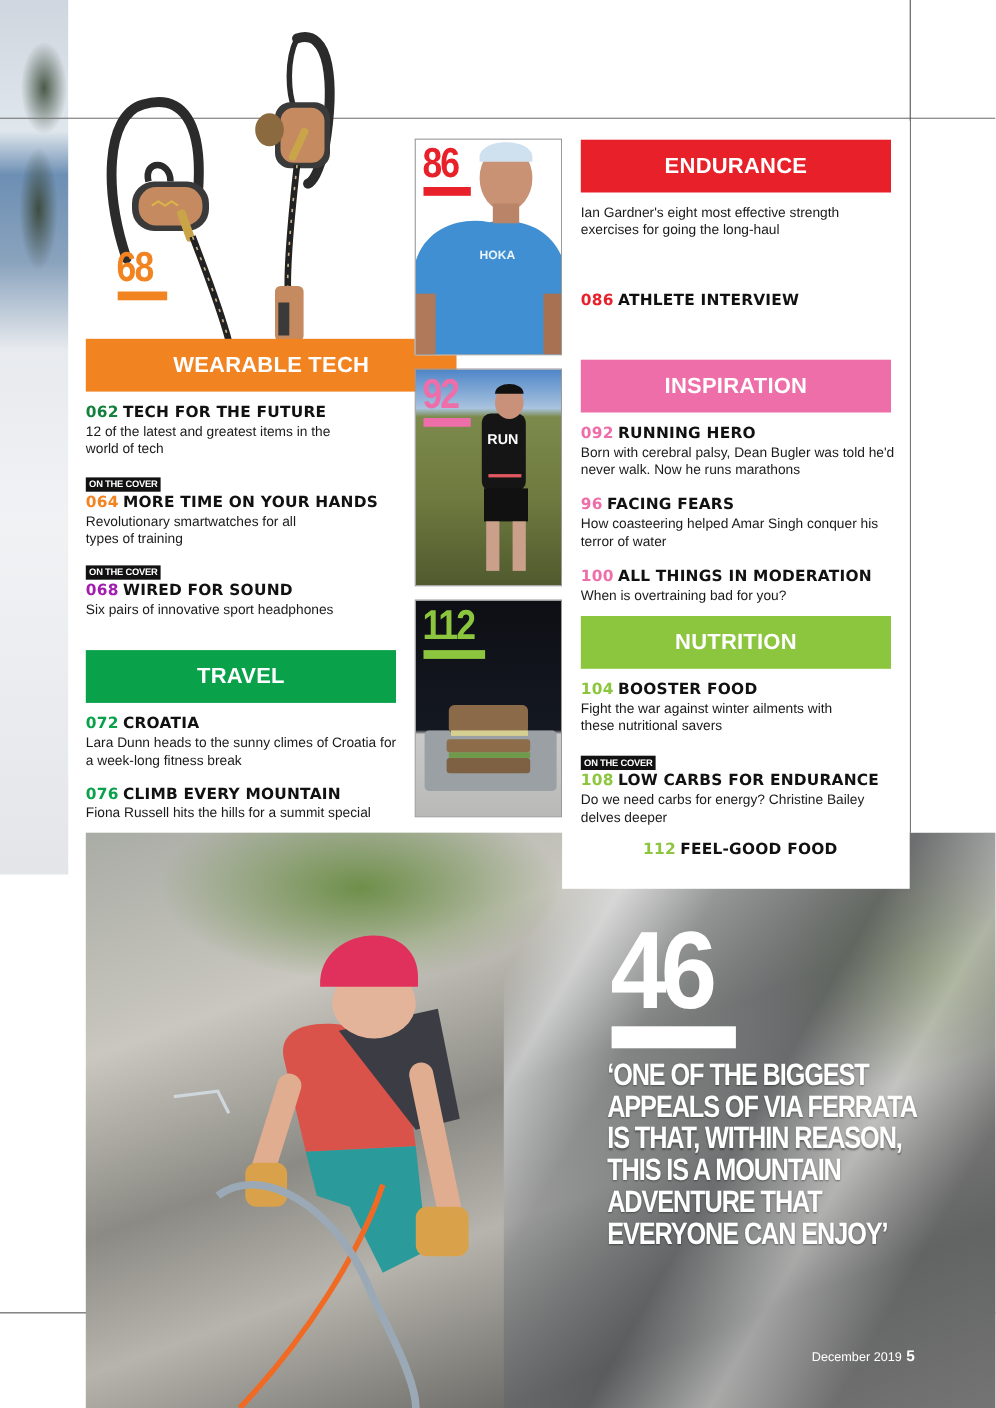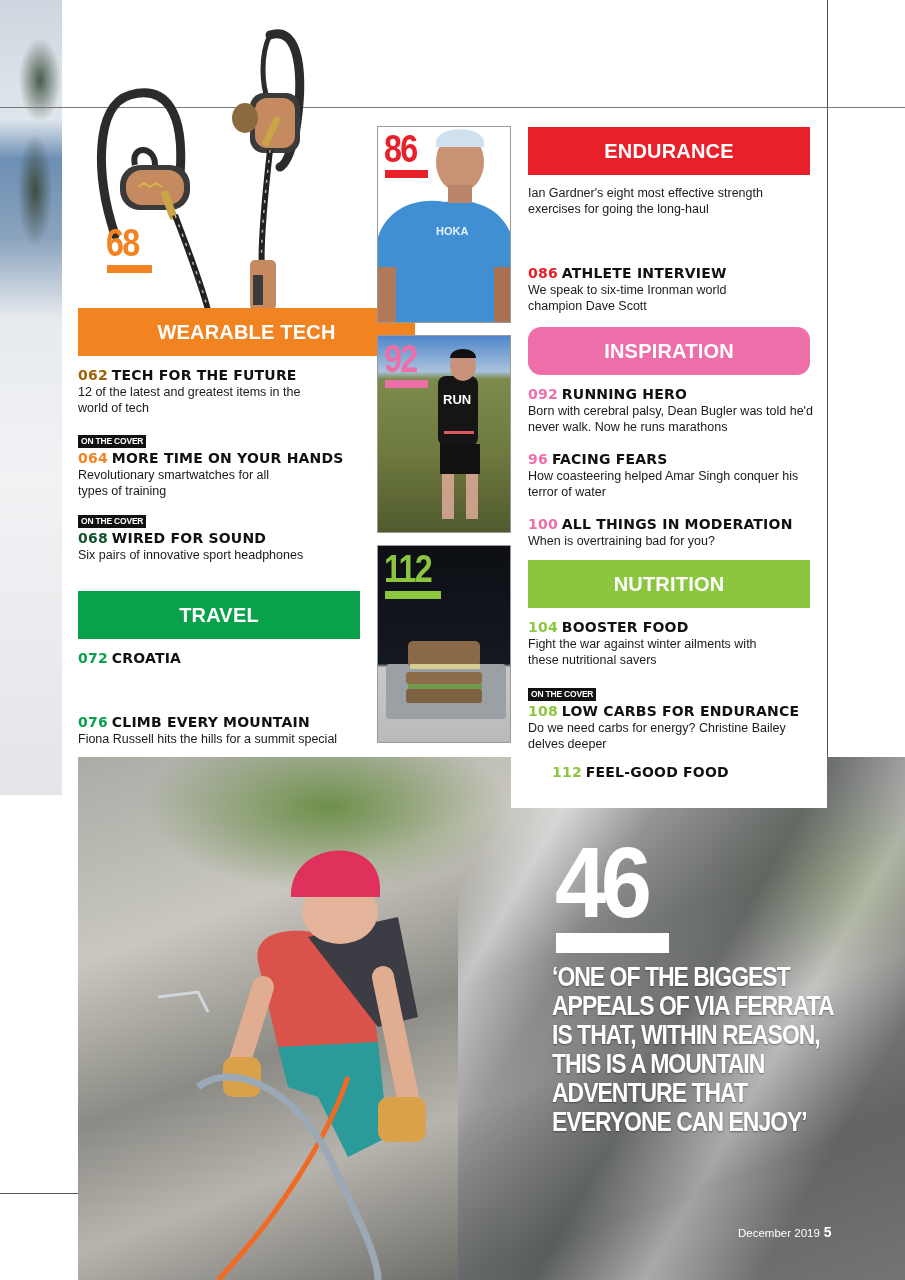--- a/index.html
+++ b/index.html
@@ -107,40 +107,41 @@
   <rect x="160" y="245" width="26" height="50" rx="5" fill="#c58a60"></rect>
   <rect x="163" y="260" width="10" height="30" fill="#3a3a3a"></rect>
 </svg>
 
 <div class="pgnum" style="left:106px; top:224px; color:#f28321;">68</div>
 <div class="pgbar" style="left:107px; top:265px; width:45px; background:#f28321;"></div>
 
 <div class="sec-head" style="left:78px; top:308px; width:337px; background:#f28321;">WEARABLE TECH</div>
 
 <div class="entry" style="left:78px; top:366px;">
-  <div class="title"><span class="num" style="color:#a16207;">062</span><span>TECH FOR THE FUTURE</span></div>
+  <div class="title"><span class="num" style="color:#15803d;">062</span><span>TECH FOR THE FUTURE</span></div>
   <div class="desc" style="width:240px;">12 of the latest and greatest items in the world of tech</div>
 </div>
 
 <div class="entry" style="left:78px; top:430px;">
   <div class="badge">ON THE COVER</div>
   <div class="title"><span class="num" style="color:#f28321;">064</span><span>MORE TIME ON YOUR HANDS</span></div>
   <div class="desc" style="width:200px;">Revolutionary smartwatches for all types of training</div>
 </div>
 
 <div class="entry" style="left:78px; top:510px;">
   <div class="badge">ON THE COVER</div>
-  <div class="title"><span class="num" style="color:#14532d;">068</span><span>WIRED FOR SOUND</span></div>
+  <div class="title"><span class="num" style="color:#a21caf;">068</span><span>WIRED FOR SOUND</span></div>
   <div class="desc">Six pairs of innovative sport headphones</div>
 </div>
 
 <div class="sec-head" style="left:78px; top:591px; width:282px; background:#0aa14b;">TRAVEL</div>
 
 <div class="entry" style="left:78px; top:649px;">
   <div class="title"><span class="num" style="color:#0aa14b;">072</span><span>CROATIA</span></div>
+  <div class="desc">Lara Dunn heads to the sunny climes of Croatia for a week-long fitness break</div>
 </div>
 
 <div class="entry" style="left:78px; top:713px;">
   <div class="title"><span class="num" style="color:#0aa14b;">076</span><span>CLIMB EVERY MOUNTAIN</span></div>
   <div class="desc">Fiona Russell hits the hills for a summit special</div>
 </div>
 
 <div class="photo" style="left:377px; top:126px; width:134px; height:197px; background:#fff;">
   <svg width="134" height="197" viewBox="0 0 134 197">
     <path d="M0 110 C10 80 40 70 67 75 C94 70 124 80 134 110 L134 197 L0 197 Z" fill="#3f8fd2"></path>
@@ -205,24 +206,23 @@
 <div style="position:absolute; left:511px; top:110px; width:316px; height:698px; background:#fff;"></div>
 
 <div class="sec-head" style="left:528px; top:127px; width:282px; background:#e8202a;">ENDURANCE</div>
 
 <div class="entry" style="left:528px; top:185px;">
   <div class="desc" style="width:260px;">Ian Gardner's eight most effective strength exercises for going the long-haul</div>
 </div>
 
 <div class="entry" style="left:528px; top:264px;">
   <div class="title"><span class="num" style="color:#e8202a;">086</span><span>ATHLETE INTERVIEW</span></div>
-  <div class="desc" style="width:225px;">We speak to six-time Ironman world champion Dave Scott</div>
-</div>
-
-<div class="sec-head" style="left:528px; top:327px; width:282px; background:#ee6ea9;border-radius:13px;">INSPIRATION</div>
+</div>
+
+<div class="sec-head" style="left:528px; top:327px; width:282px; background:#ee6ea9;">INSPIRATION</div>
 
 <div class="entry" style="left:528px; top:385px;">
   <div class="title"><span class="num" style="color:#ee6ea9;">092</span><span>RUNNING HERO</span></div>
   <div class="desc" style="width:285px;">Born with cerebral palsy, Dean Bugler was told he'd never walk. Now he runs marathons</div>
 </div>
 
 <div class="entry" style="left:528px; top:450px;">
   <div class="title"><span class="num" style="color:#ee6ea9;">96</span><span>FACING FEARS</span></div>
   <div class="desc" style="width:275px;">How coasteering helped Amar Singh conquer his terror of water</div>
 </div>
@@ -238,21 +238,21 @@
   <div class="title"><span class="num" style="color:#8cc63f;">104</span><span>BOOSTER FOOD</span></div>
   <div class="desc" style="width:260px;">Fight the war against winter ailments with these nutritional savers</div>
 </div>
 
 <div class="entry" style="left:528px; top:683px;">
   <div class="badge">ON THE COVER</div>
   <div class="title"><span class="num" style="color:#8cc63f;">108</span><span>LOW CARBS FOR ENDURANCE</span></div>
   <div class="desc" style="width:285px;">Do we need carbs for energy? Christine Bailey delves deeper</div>
 </div>
 
-<div class="entry" style="left:552px; top:763px;">
+<div class="entry" style="left:528px; top:763px;text-align:center;">
   <div class="title"><span class="num" style="color:#8cc63f;">112</span><span>FEEL-GOOD FOOD</span></div>
 </div>
 
 <div class="quote-num">46</div>
 <div class="quote-bar"></div>
 <div class="quote">‘ONE OF THE BIGGEST APPEALS OF VIA FERRATA IS THAT, WITHIN REASON, THIS IS A MOUNTAIN ADVENTURE THAT EVERYONE CAN ENJOY’</div>
 
 <div class="folio">
   <span>December 2019</span><b>5</b>
 </div>

